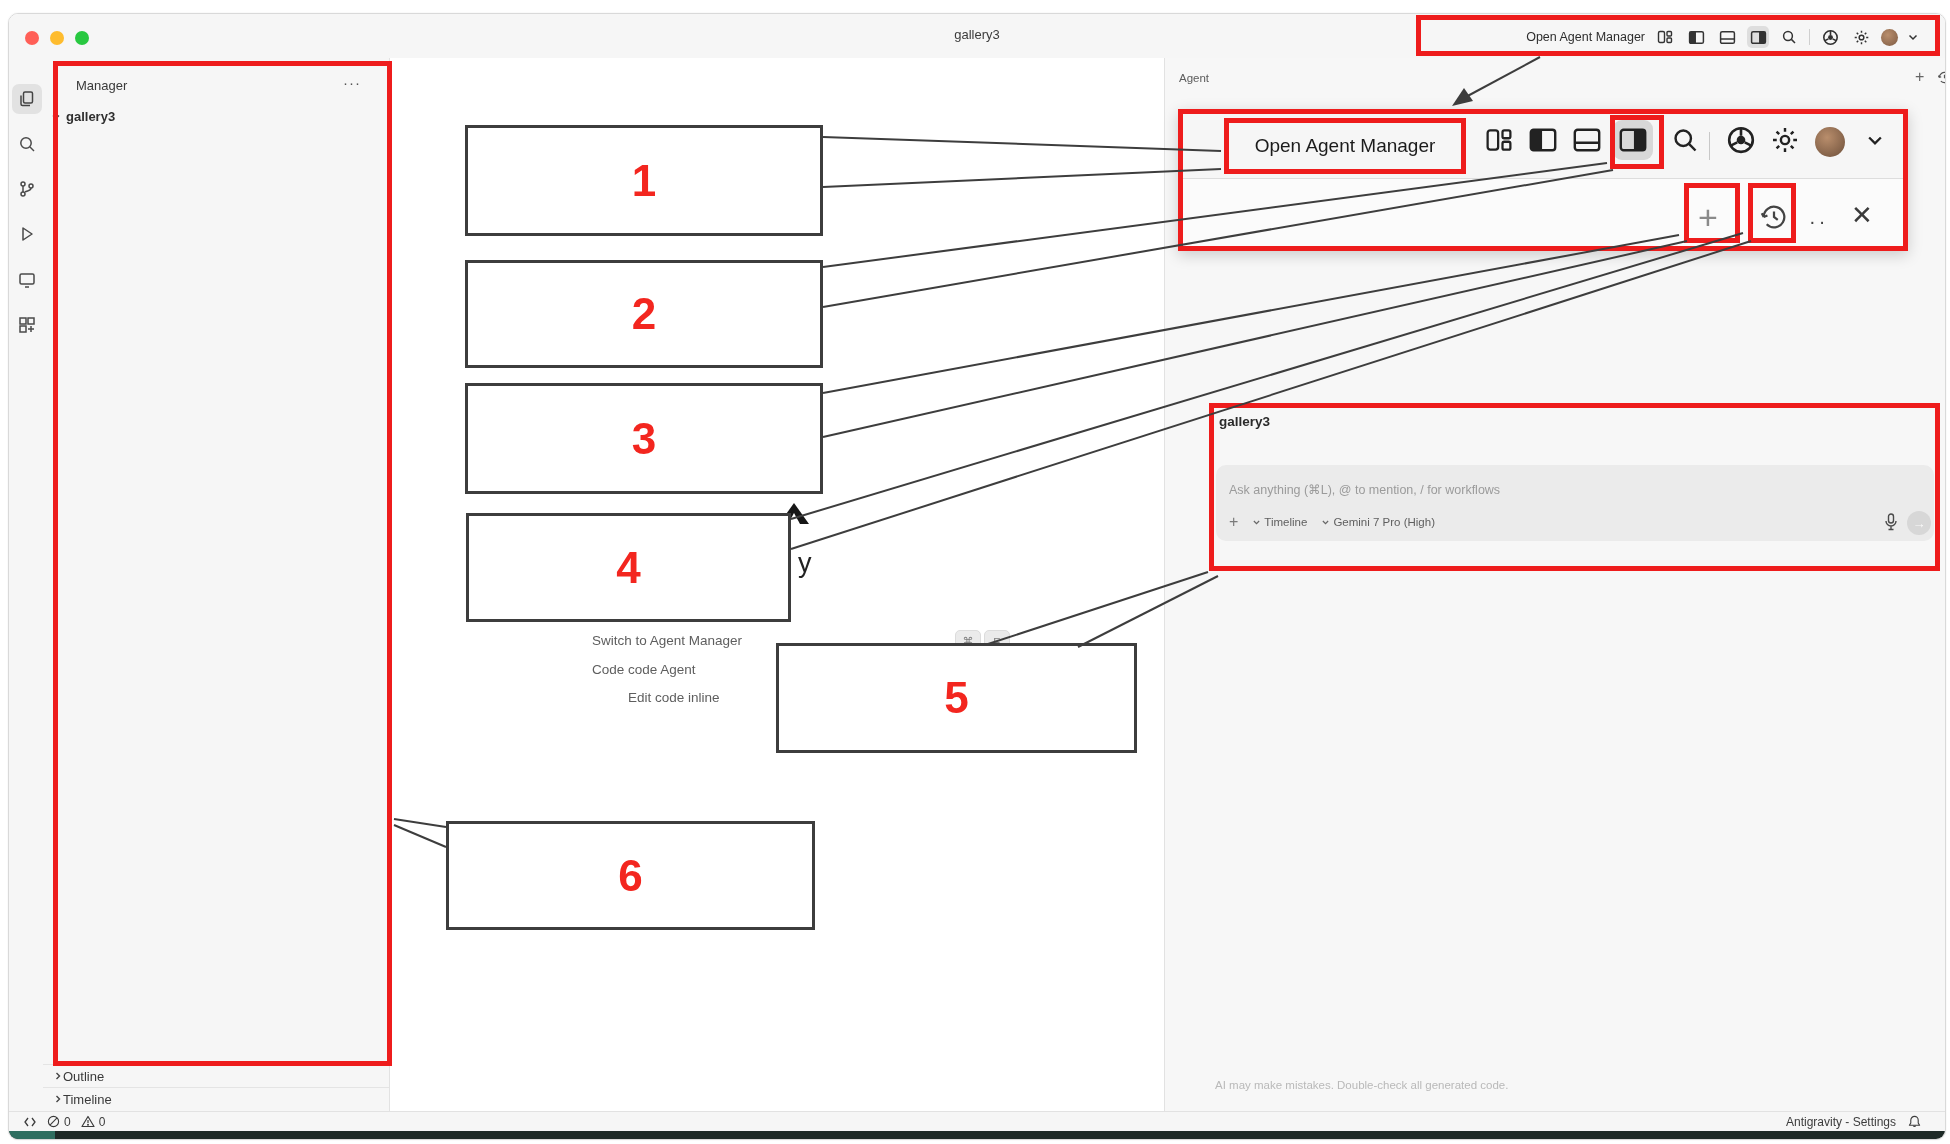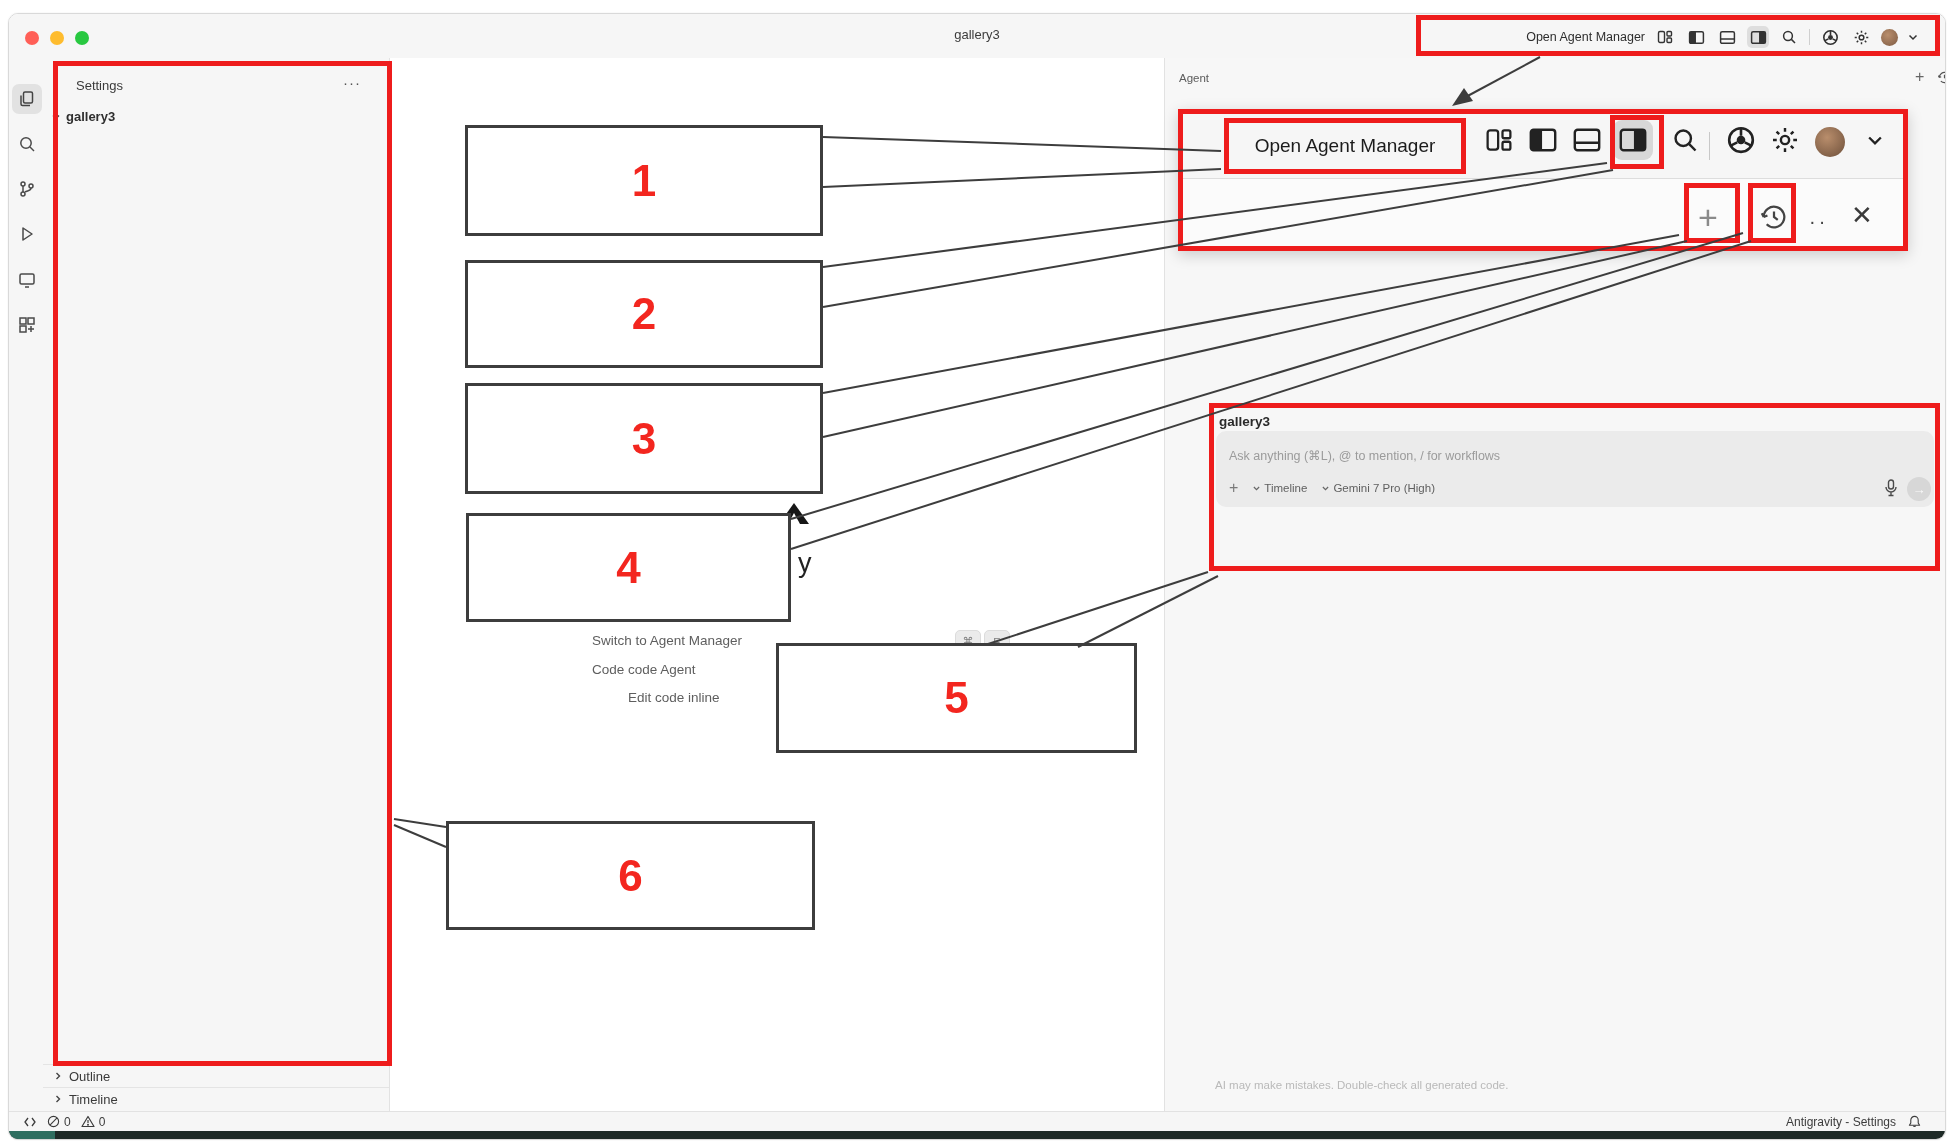--- a/index.html
+++ b/index.html
@@ -20,21 +20,21 @@
   
   .activitybar{position:absolute;left:0;top:44px;width:34px;height:1053px;background:#f6f6f6;}
   .act-ic{position:absolute;left:3px;width:30px;height:30px;border-radius:7px;display:flex;align-items:center;justify-content:center;}
   .act-ic.active{background:#e2e2e2;}
   
   .sidebar{position:absolute;left:34px;top:44px;width:347px;height:1053px;background:#f6f6f6;border-right:1px solid #e2e2e2;box-sizing:border-box;}
   .sb-header{position:absolute;left:33px;top:20px;font-size:13px;color:#3a3a3a;}
   .sb-dots{position:absolute;right:28px;top:16px;font-size:15px;color:#555;letter-spacing:1px;}
   .tree-row{position:absolute;left:8px;top:51px;display:flex;align-items:center;gap:5px;font-size:13px;color:#2f2f2f;font-weight:bold;}
   .sb-bottom{position:absolute;left:0;width:100%;font-size:13px;color:#3a3a3a;}
-  .sb-row{height:22px;display:flex;align-items:center;gap:6px;padding-left:10px;border-top:1px solid #e4e4e4;}
+  .sb-row{height:22px;display:flex;align-items:center;padding-left:10px;border-top:1px solid #e4e4e4;}
   .chev{color:#555;font-size:11px;}
   
   .editor{position:absolute;left:381px;top:44px;width:774px;height:1053px;background:#ffffff;}
   
   .agentpanel{position:absolute;left:1155px;top:44px;width:860px;height:1053px;background:#f7f7f7;border-left:1px solid #e2e2e2;box-sizing:border-box;}
   .ap-title{position:absolute;left:14px;top:14px;font-size:11.5px;color:#5c5c5c;}
   .ap-icons{position:absolute;right:18px;top:10px;display:flex;align-items:center;gap:13px;color:#555;}
   .ap-disclaimer{position:absolute;left:50px;top:1021px;font-size:11.5px;color:#b9b9b9;}
   
   .overlay{position:absolute;left:13px;top:51px;width:730px;height:142px;background:#fbfbfb;box-sizing:border-box;
@@ -42,21 +42,21 @@
   .ov-row1{position:absolute;left:0;top:0;width:100%;height:64px;background:#f6f6f6;border-bottom:1px solid #ddd;}
   .ov-oam{position:absolute;left:41px;top:4px;width:242px;height:56px;border:5px solid #ee1c1c;box-sizing:border-box;
           display:flex;align-items:center;justify-content:center;font-size:19px;color:#1c1c1c;background:#f6f6f6;white-space:nowrap;}
   .ov-ic{position:absolute;top:6px;width:40px;height:40px;display:flex;align-items:center;justify-content:center;border-radius:9px;}
   .ov-ic.active{background:#d8d8d8;}
   .ov-redbox{position:absolute;border:5px solid #ee1c1c;box-sizing:border-box;}
   .ov-row2-ic{position:absolute;display:flex;align-items:center;justify-content:center;color:#6e6e6e;}
   
   .inputcard-box{position:absolute;left:44px;top:345px;width:731px;height:168px;border:5px solid #ee1c1c;box-sizing:border-box;}
   .sess-title{position:absolute;left:54px;top:356px;font-size:13.5px;font-weight:bold;color:#2b2b2b;}
-  .inputbox{position:absolute;left:51px;top:373px;width:718px;height:76px;background:#ebebeb;border-radius:10px;text-align:right;}
+  .inputbox{position:absolute;left:51px;top:407px;width:718px;height:76px;background:#ebebeb;border-radius:10px;text-align:right;}
   .placeholder{position:absolute;left:13px;top:17px;font-size:12.5px;color:#9b9b9b;}
   .inputrow{position:absolute;left:13px;top:48px;right:12px;display:flex;align-items:center;gap:14px;font-size:11.5px;color:#5f5f5f;}
   .dd{display:flex;align-items:center;gap:3px;white-space:nowrap;}
   .sendbtn{position:absolute;right:3px;top:46px;width:24px;height:24px;border-radius:50%;background:#d7d7d7;color:#fafafa;
            display:flex;align-items:center;justify-content:center;font-size:13px;}
   .micwrap{position:absolute;right:36px;top:48px;}
   
   .callout{position:absolute;background:#fff;border:3px solid #3d3d3d;box-sizing:border-box;
            display:flex;align-items:center;justify-content:center;}
   .callout span{font-size:44px;font-weight:bold;color:#f3261f;}
@@ -181,21 +181,21 @@
         <svg width="20" height="20" viewBox="0 0 20 20" fill="none" stroke="#4a4a4a" stroke-width="1.5">
             <rect x="3" y="3" width="6" height="6"></rect>
             <rect x="11" y="3" width="6" height="6"></rect>
             <rect x="3" y="11" width="6" height="6"></rect>
             <path d="M14 11v6 M11 14h6"></path>
           </svg>
       </div>
     </div>
 
     <div class="sidebar">
-      <div class="sb-header">Settings</div>
+      <div class="sb-header">Manager</div>
       <div class="sb-dots">···</div>
       <div class="tree-row">
         <span class="chev">
           <svg width="10" height="10" viewBox="0 0 10 10" fill="none" stroke="#444" stroke-width="1.4">
               <path d="M2 3.5 L5 6.5 L8 3.5"></path>
             </svg>
         </span>
         <span>gallery3</span>
       </div>
       <div class="sb-bottom" style="top:1006px;">

